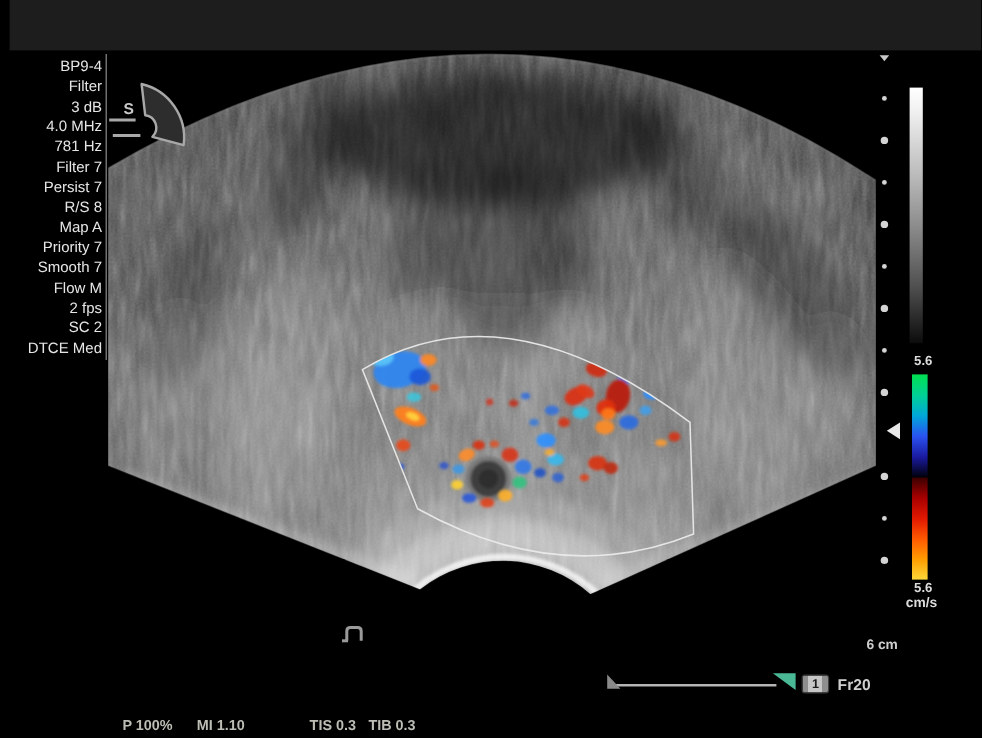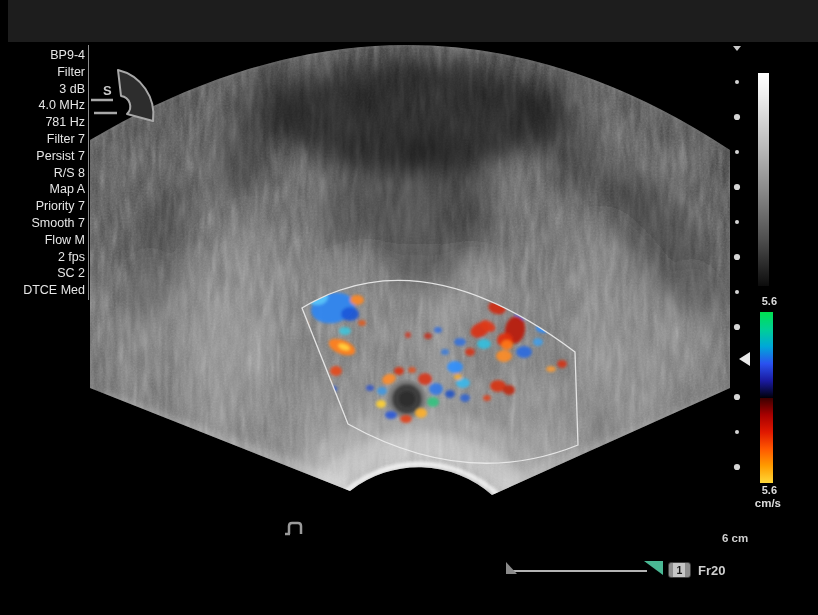--- a/index.html
+++ b/index.html
@@ -243,13 +243,19 @@
   </div>
   <div class="overlay scale-label lbl-56-top">5.6</div>
   <div class="overlay scale-label lbl-56-bot">5.6</div>
   <div class="overlay lbl-unit">cm/s</div>
 
   <div class="overlay lbl-depth">6 cm</div>
 
   <div class="overlay frame-badge">1</div>
   <div class="overlay lbl-frame">Fr20</div>
 
+  <div class="overlay statusbar">
+    <span class="st st-power">P 100%</span>
+    <span class="st st-mi">MI 1.10</span>
+    <span class="st st-tis">TIS 0.3</span>
+    <span class="st st-tib">TIB 0.3</span>
+  </div>
 </div>
 
 </body></html>

